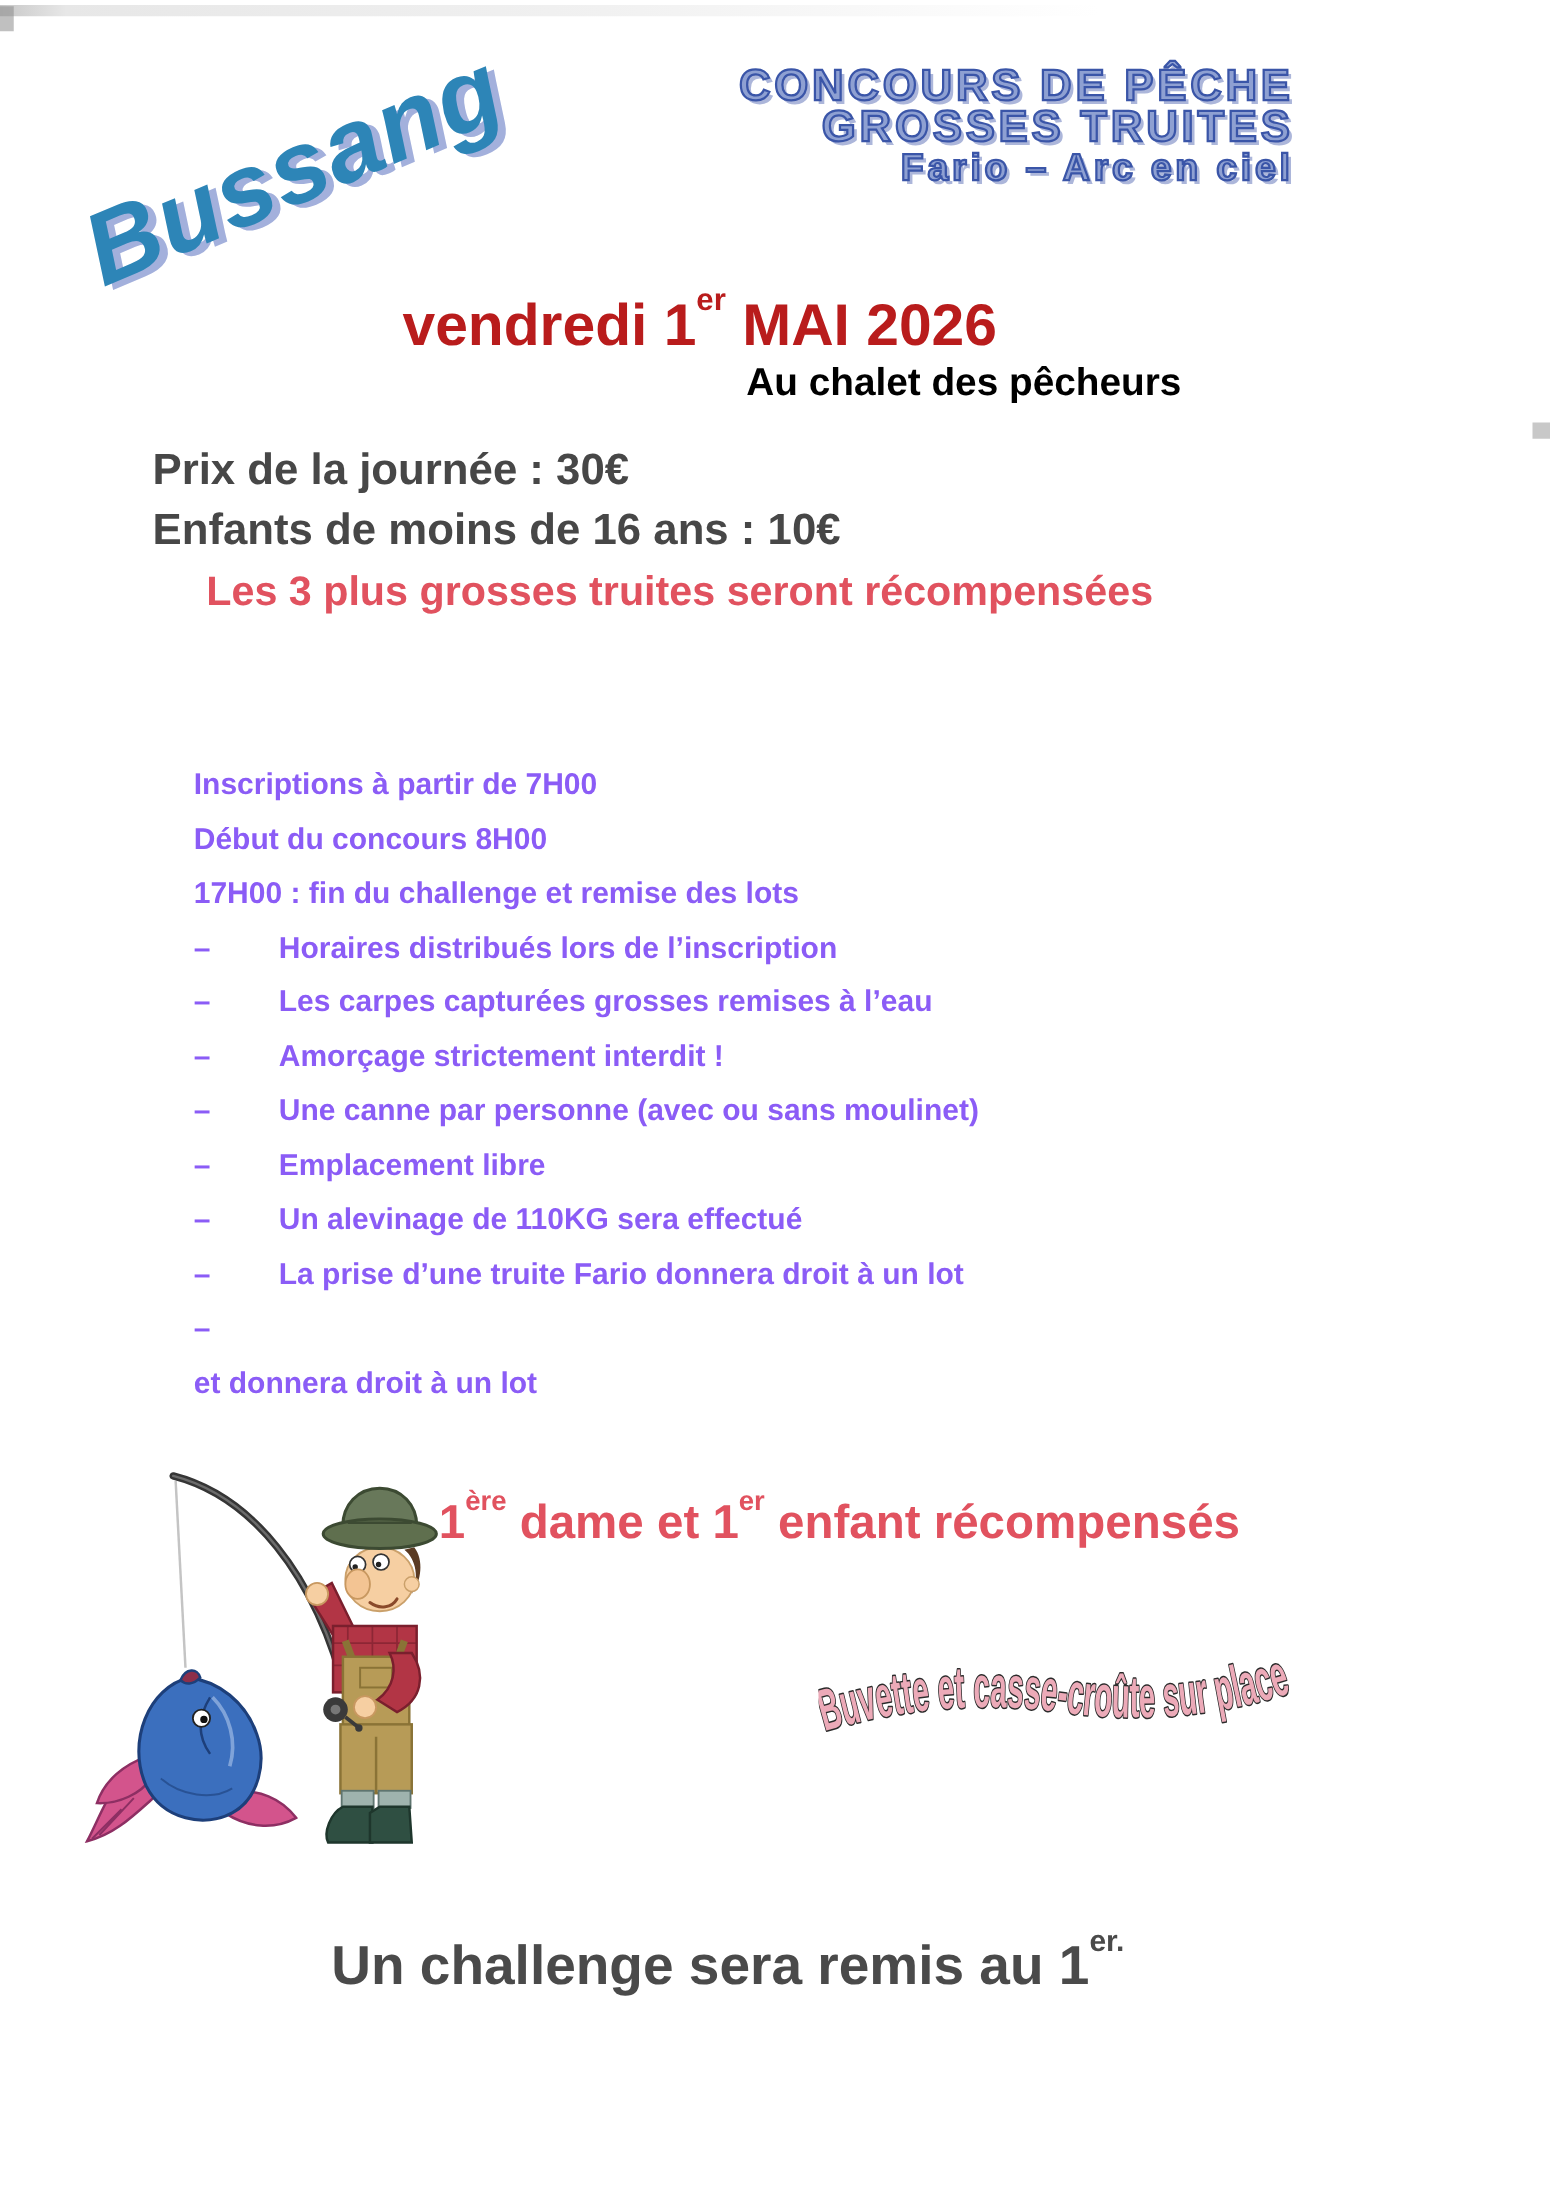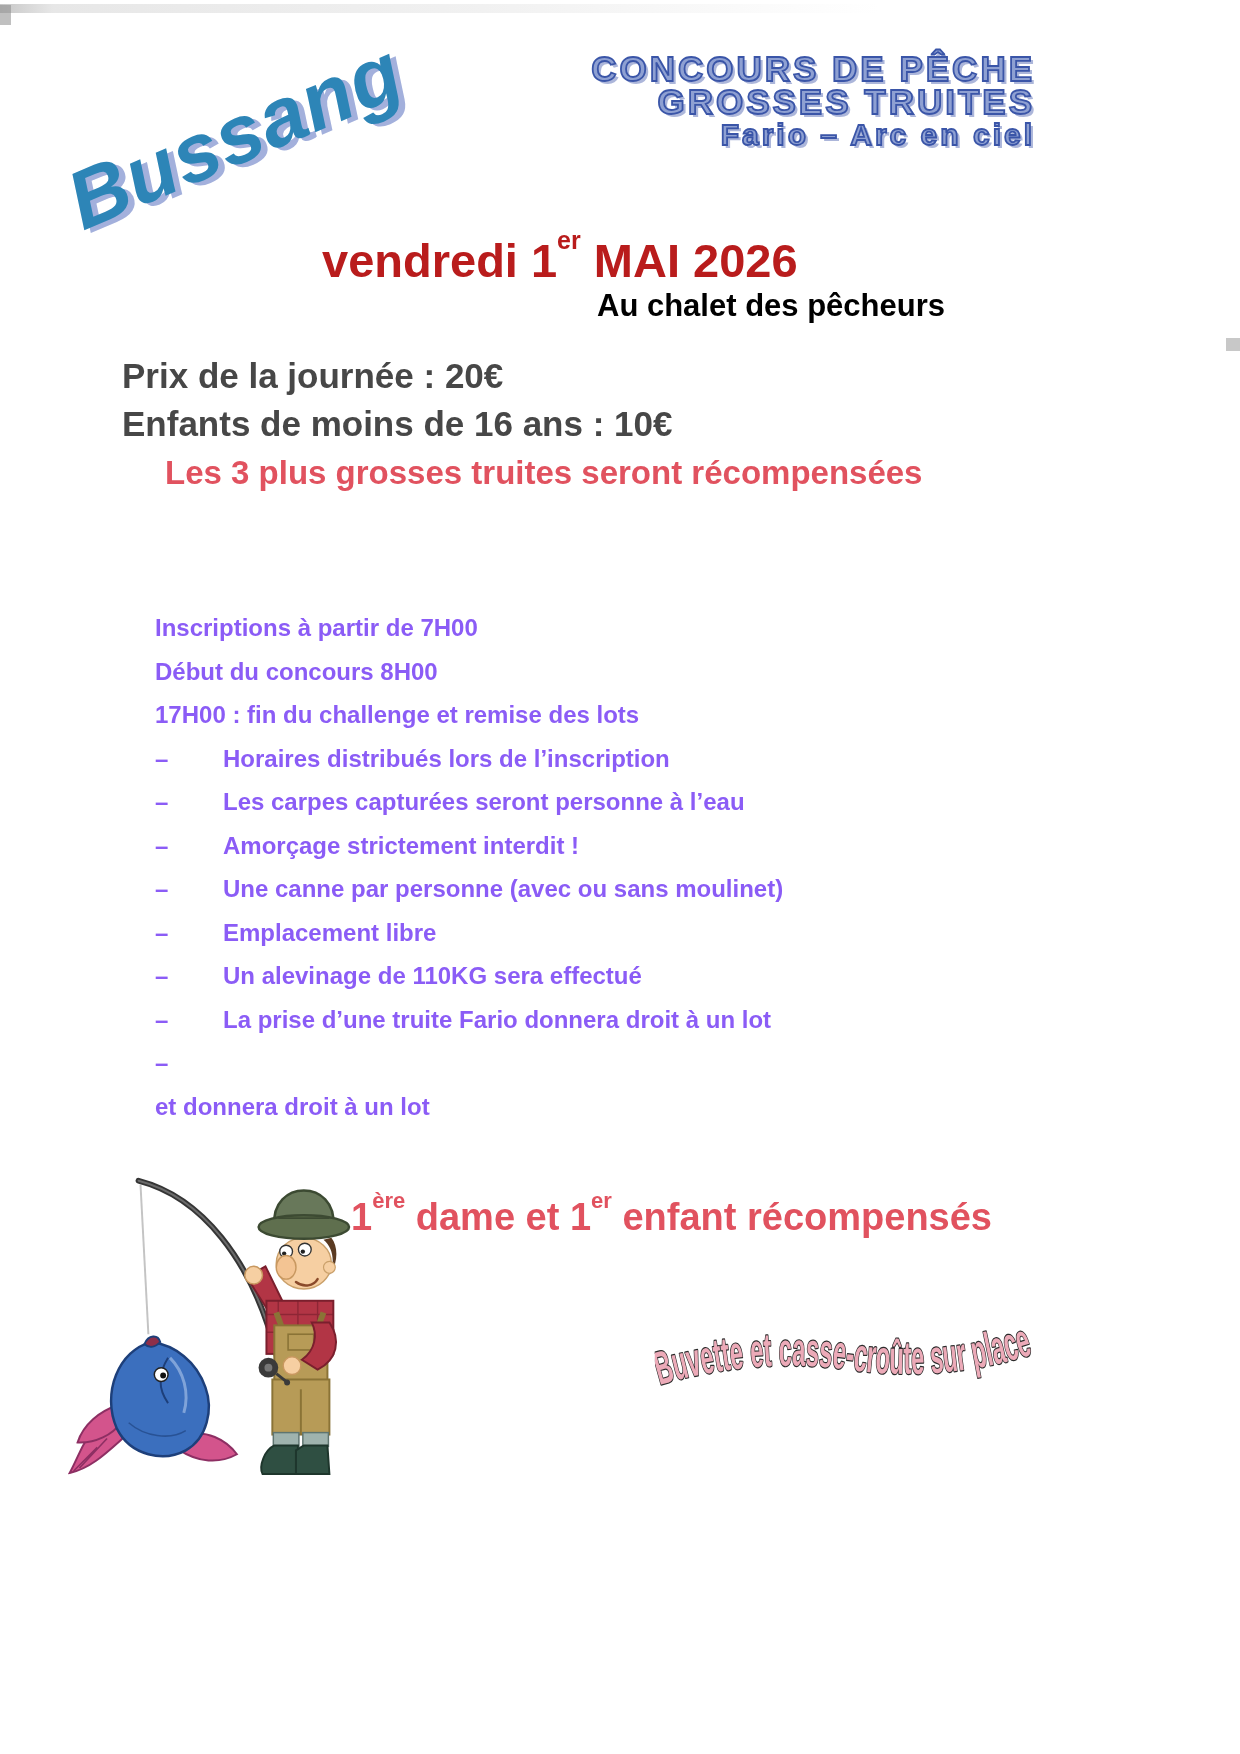--- a/index.html
+++ b/index.html
@@ -73,36 +73,36 @@
   <div class="abs header-title">
     <div class="t1">CONCOURS DE PÊCHE</div>
     <div class="t2">GROSSES TRUITES</div>
     <div class="t3">Fario – Arc en ciel</div>
   </div>
 
   <div class="abs date-line"><span>vendredi 1</span><sup>er</sup><span> MAI 2026</span></div>
 
   <div class="abs location">Au chalet des pêcheurs</div>
 
-  <div class="abs price-day">Prix de la journée : 20€</div>
+  <div class="abs price-day">Prix de la journée : 30€</div>
   <div class="abs price-children">Enfants de moins de 16 ans : 10€</div>
   <div class="abs highlight">Les 3 plus grosses truites seront récompensées</div>
 
   <div class="abs body-list">
     <div>Inscriptions à partir de 7H00</div>
     <div>Début du concours 8H00</div>
     <div>17H00 : fin du challenge et remise des lots</div>
 
     <div class="row">
       <span class="dash">–</span>
       <span class="txt">Horaires distribués lors de l’inscription</span>
     </div>
     <div class="row">
       <span class="dash">–</span>
-      <span class="txt">Les carpes capturées seront personne à l’eau</span>
+      <span class="txt">Les carpes capturées grosses remises à l’eau</span>
     </div>
     <div class="row">
       <span class="dash">–</span>
       <span class="txt">Amorçage strictement interdit !</span>
     </div>
     <div class="row">
       <span class="dash">–</span>
       <span class="txt">Une canne par personne (avec ou sans moulinet)</span>
     </div>
     <div class="row">
@@ -211,14 +211,15 @@
     <svg viewBox="0 0 390 120">
       <defs>
         <path id="bannerPath" d="M4,78 Q 100,52 196,68 T 388,54"></path>
       </defs>
       <text class="banner-text">
         <textPath href="#bannerPath" textLength="378" lengthAdjust="spacingAndGlyphs">Buvette et casse-croûte sur place</textPath>
       </text>
     </svg>
   </div>
 
+  <div class="abs footer-line"><span>Un challenge sera remis au 1</span><sup>er.</sup></div>
 
 </div>
 
 </body></html>

